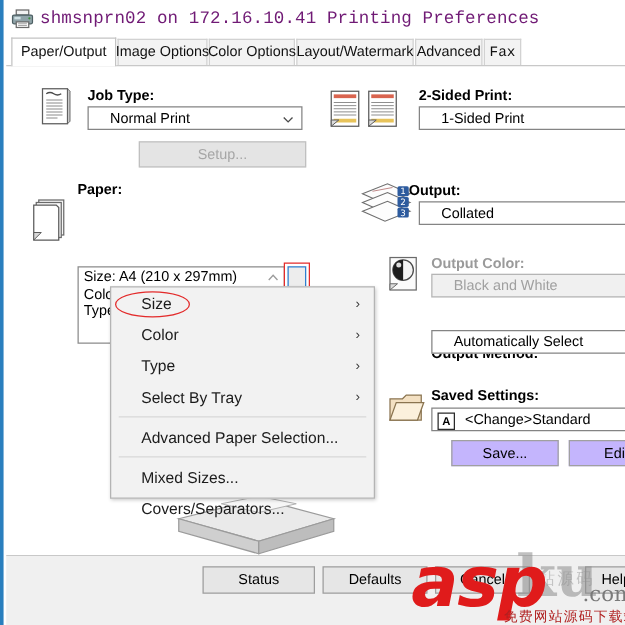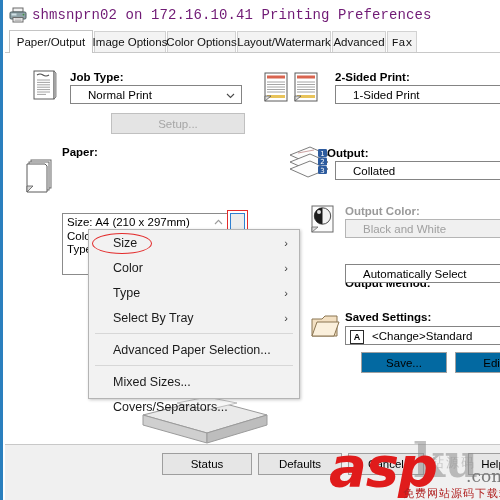--- a/index.html
+++ b/index.html
@@ -38,21 +38,21 @@
   .gicon{position:absolute;}
 
   .lbl{position:absolute;font-size:11.5px;font-weight:bold;color:#000;white-space:nowrap;}
   .lbl.dis{color:#9a9a9a;}
 
   .field{position:absolute;box-sizing:border-box;border:1px solid #848484;background:#fff;
     height:19px;display:flex;align-items:center;font-size:11.5px;color:#000;padding-left:17px;}
   .field.dis{background:#f0f0f0;color:#a0a0a0;border-color:#b5b5b5;}
   .combo-arrow{position:absolute;right:6px;top:5px;width:9px;height:9px;}
 
-  .btn{position:absolute;box-sizing:border-box;background:#0369a1;border:1px solid #a0a0a0;
+  .btn{position:absolute;box-sizing:border-box;background:#c4b5fd;border:1px solid #a0a0a0;
     height:21px;display:flex;align-items:center;justify-content:center;
     font-size:11.5px;color:#000;}
   .btn.dis{color:#a6a6a6;background:#e4e4e4;border-color:#c0c0c0;}
 
   
   .listbox{position:absolute;left:57px;top:160px;width:166px;height:62px;
     border:1px solid #8b8b8b;background:#fff;box-sizing:border-box;}
   .listbox .row{font-size:11.5px;color:#000;padding-left:4px;line-height:13.5px;white-space:nowrap;}
   .lb-scroll{position:absolute;right:1px;top:1px;width:15px;height:60px;background:#ffffff;}
   .lb-up,.lb-dn{position:absolute;left:0;width:15px;height:14px;display:flex;

